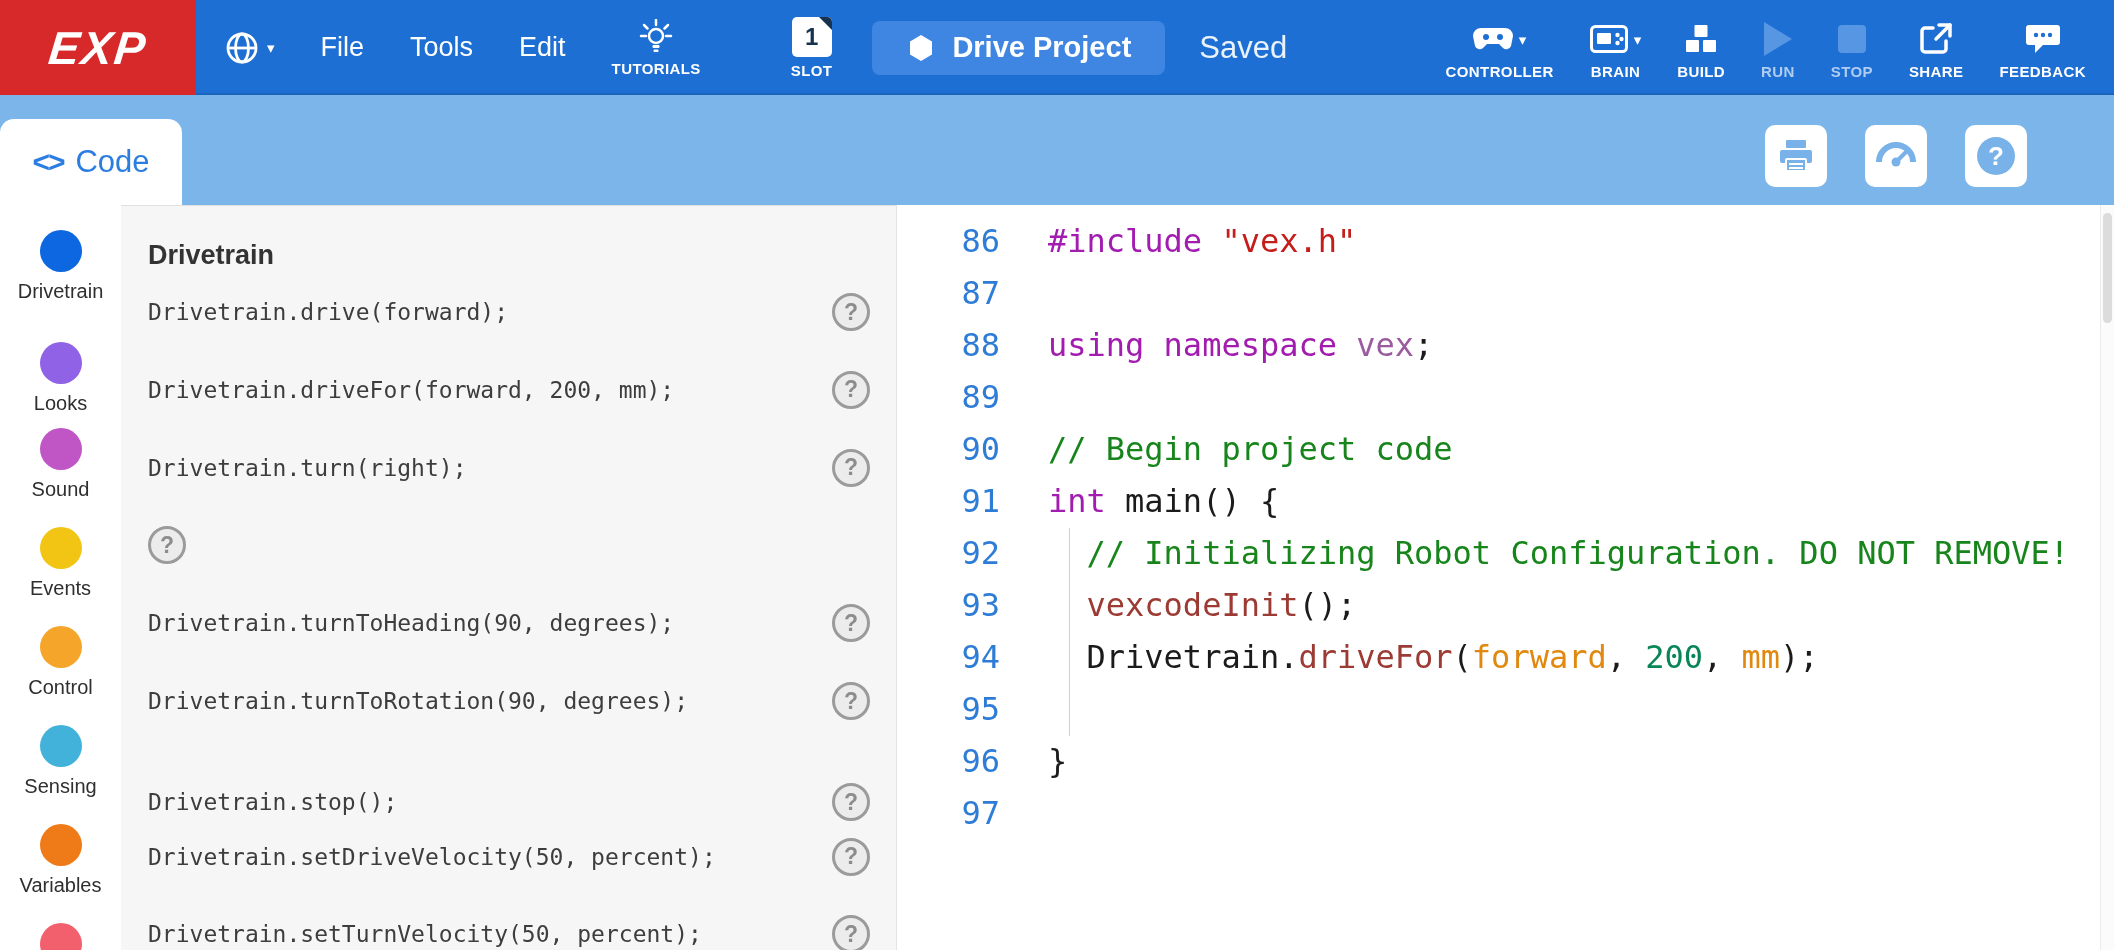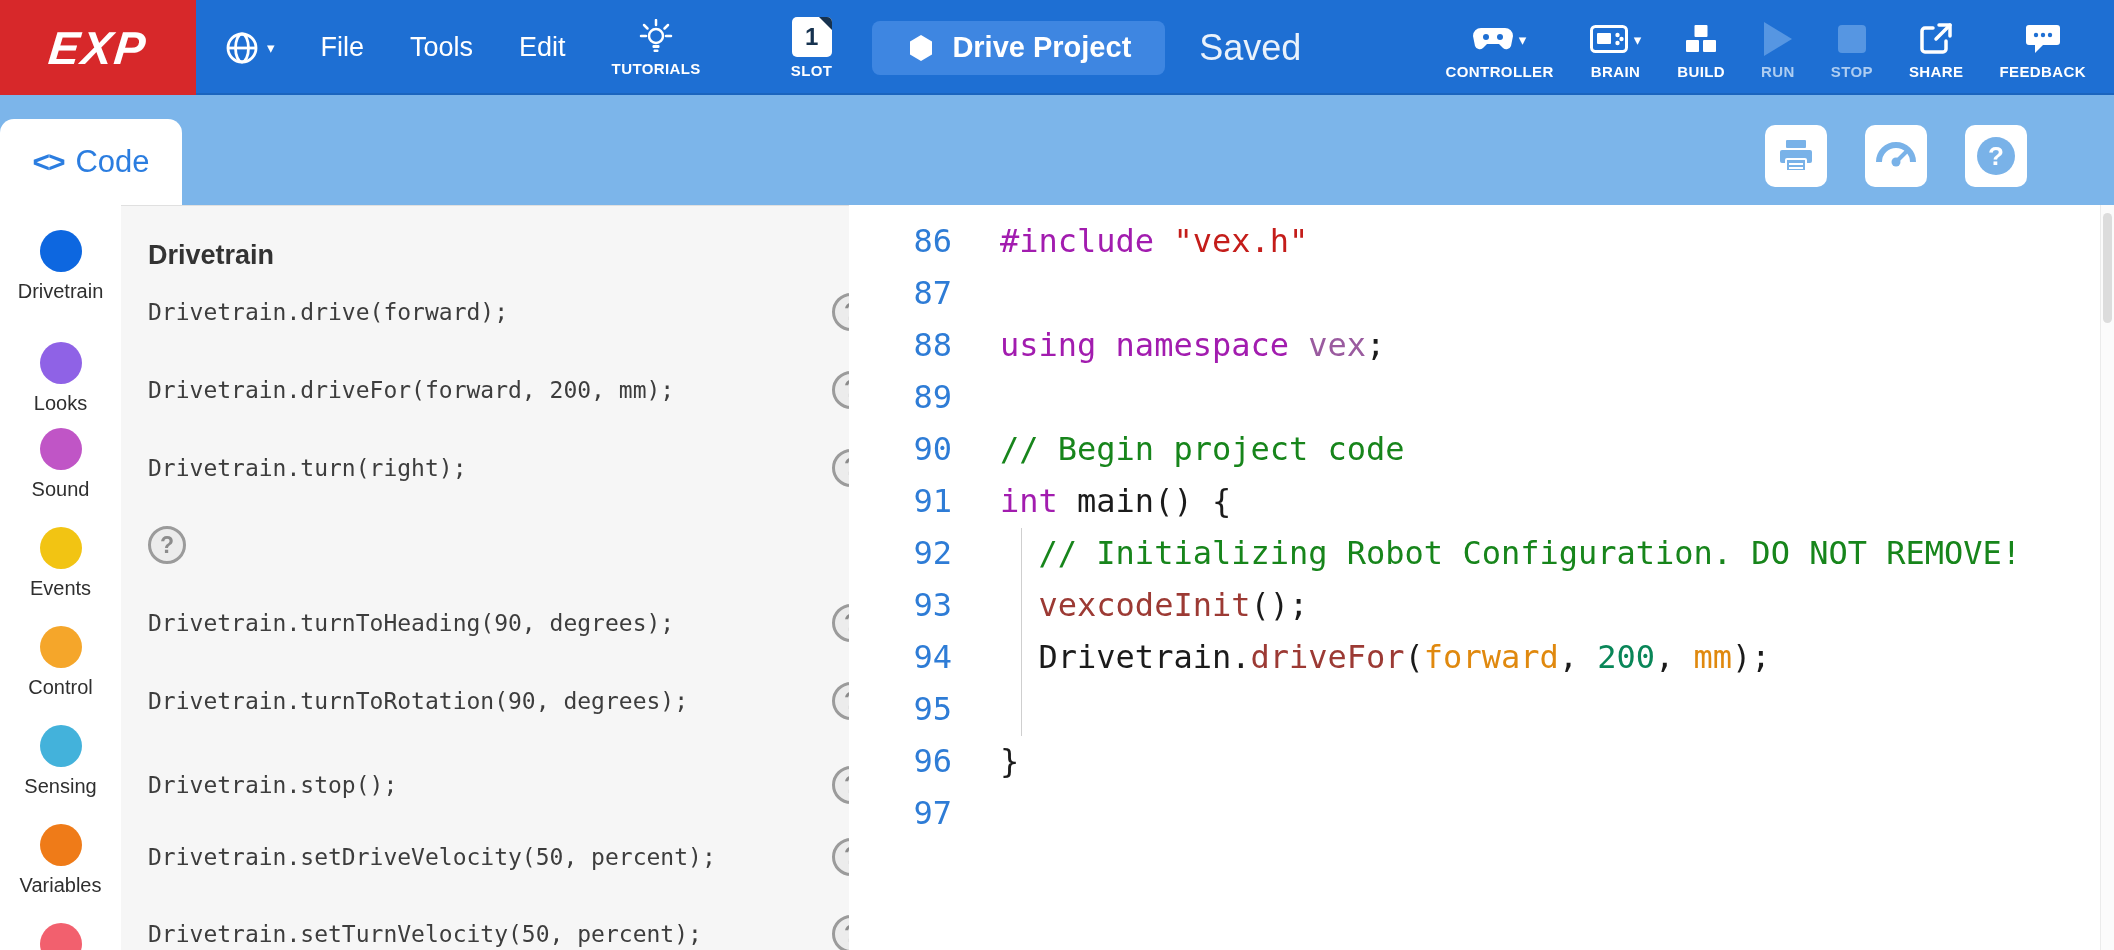--- a/index.html
+++ b/index.html
@@ -22,21 +22,21 @@
   .tb-label{font-size:15px;font-weight:bold;letter-spacing:.4px;}
   .slot-icon{width:40px;height:40px;background:#fff;border-radius:5px;position:relative;
         display:flex;align-items:center;justify-content:center;}
   .slot-num{font-size:24px;font-weight:bold;color:#16324f;}
   .slot-fold{position:absolute;top:0;right:0;width:0;height:0;
         border-top:13px solid #16324f;border-left:13px solid transparent;
         border-top-right-radius:5px;}
   .project-btn{margin-left:40px;height:54px;padding:0 34px;background:#3e86e1;
         border-radius:8px;display:flex;align-items:center;gap:16px;font-size:29px;
         font-weight:bold;cursor:pointer;}
-  .saved{margin-left:34px;font-size:36px;color:#eaf2fb;}
+  .saved{margin-left:34px;font-size:31px;color:#eaf2fb;}
   .tb-right{margin-left:auto;margin-right:10px;display:flex;align-items:center;height:95px;}
   .tb-item{display:flex;flex-direction:column;align-items:center;gap:6px;margin:0 18px;
         padding-top:6px;cursor:pointer;}
   .icon-row{height:36px;display:flex;align-items:center;gap:6px;}
   .run-tri{width:0;height:0;border-left:28px solid #5696e2;
         border-top:17px solid transparent;border-bottom:17px solid transparent;}
   .stop-sq{width:28px;height:28px;background:#5696e2;border-radius:4px;}
   .disabled .tb-label{color:#aecdf1;}
 
   
@@ -62,21 +62,21 @@
         border-right:1px solid #e3e3e3;border-top:1px solid #e0e0e0;overflow:hidden;box-sizing:border-box;}
   .palette-header{position:absolute;left:27px;top:34px;font-size:27px;font-weight:bold;color:#333;}
   .cmd-row{position:absolute;left:27px;right:26px;height:44px;display:flex;align-items:center;}
   .cmd-text{font-family:"DejaVu Sans Mono",monospace;font-size:23px;color:#3d3d3d;flex:1;
         white-space:pre;}
   .cmd-help{width:38px;height:38px;border-radius:50%;border:3px solid #9b9b9b;background:#ececec;
         color:#8c8c8c;font-size:23px;font-weight:bold;display:flex;align-items:center;
         justify-content:center;box-sizing:border-box;cursor:pointer;flex-shrink:0;}
 
   
-  .editor{position:absolute;top:205px;left:849px;right:0;height:745px;background:#fff;overflow:hidden;}
+  .editor{position:absolute;top:205px;left:897px;right:0;height:745px;background:#fff;overflow:hidden;}
   .code-lines{position:absolute;top:10px;left:0;right:14px;}
   .code-line{height:52px;display:flex;align-items:center;white-space:pre;}
   .ln{width:103px;text-align:right;font-family:"DejaVu Sans Mono",monospace;font-size:32px;
         color:#2e7cd6;flex-shrink:0;}
   .code-text{margin-left:48px;font-family:"DejaVu Sans Mono",monospace;font-size:32px;color:#1b1b1b;}
   .tok-kw{color:#a21caf;}
   .tok-str{color:#c41d1a;}
   .tok-cmt{color:#17851b;}
   .tok-ns{color:#9a5b9f;}
   .tok-fn{color:#9c3a34;}
@@ -303,21 +303,21 @@
         <span class="cmd-help">?</span>
       </div>
       <div class="cmd-row" style="top: 395.2px; gap: 47px;">
         <span class="cmd-text">Drivetrain.turnToHeading(90, degrees);</span>
         <span class="cmd-help">?</span>
       </div>
       <div class="cmd-row" style="top: 473px;">
         <span class="cmd-text">Drivetrain.turnToRotation(90, degrees);</span>
         <span class="cmd-help">?</span>
       </div>
-      <div class="cmd-row" style="top: 557px;">
+      <div class="cmd-row" style="top: 574px;">
         <span class="cmd-text">Drivetrain.stop();</span>
         <span class="cmd-help">?</span>
       </div>
       <div class="cmd-row" style="top: 628.6px;">
         <span class="cmd-text">Drivetrain.setDriveVelocity(50, percent);</span>
         <span class="cmd-help">?</span>
       </div>
       <div class="cmd-row" style="top: 706.4px;">
         <span class="cmd-text">Drivetrain.setTurnVelocity(50, percent);</span>
         <span class="cmd-help">?</span>

